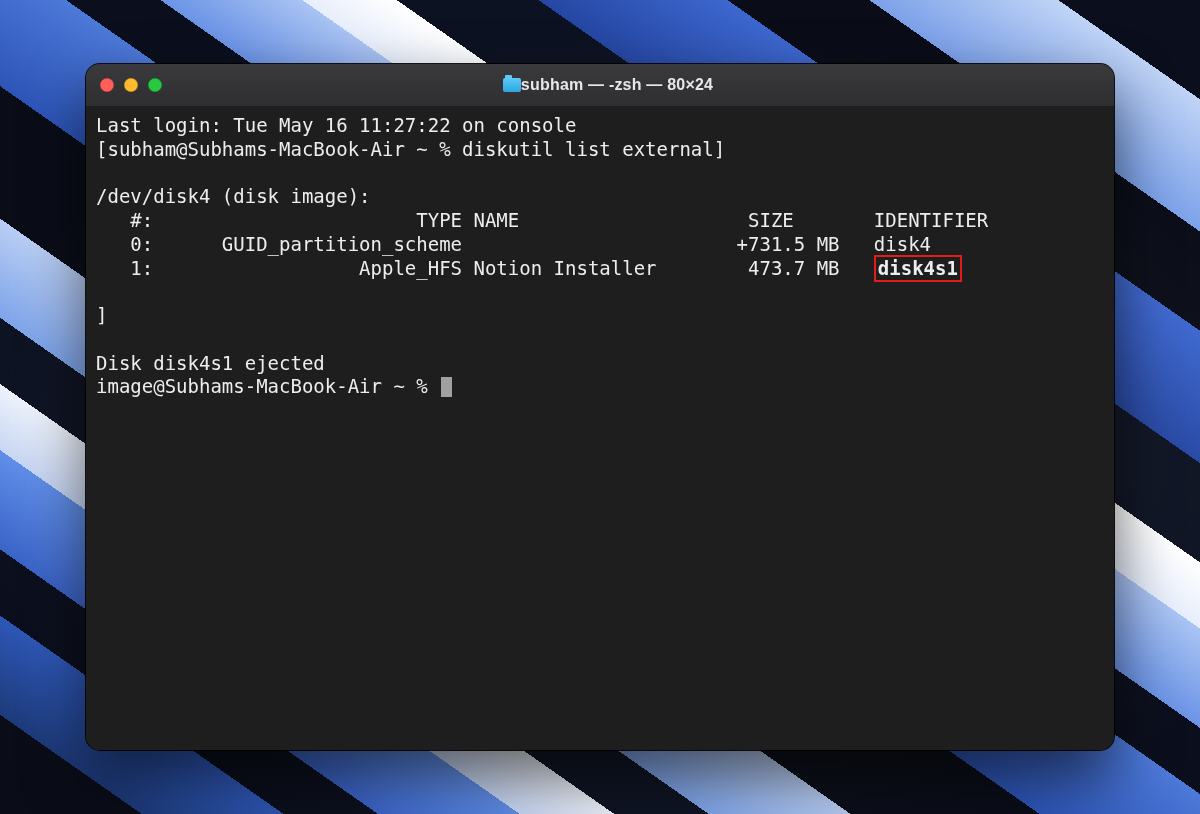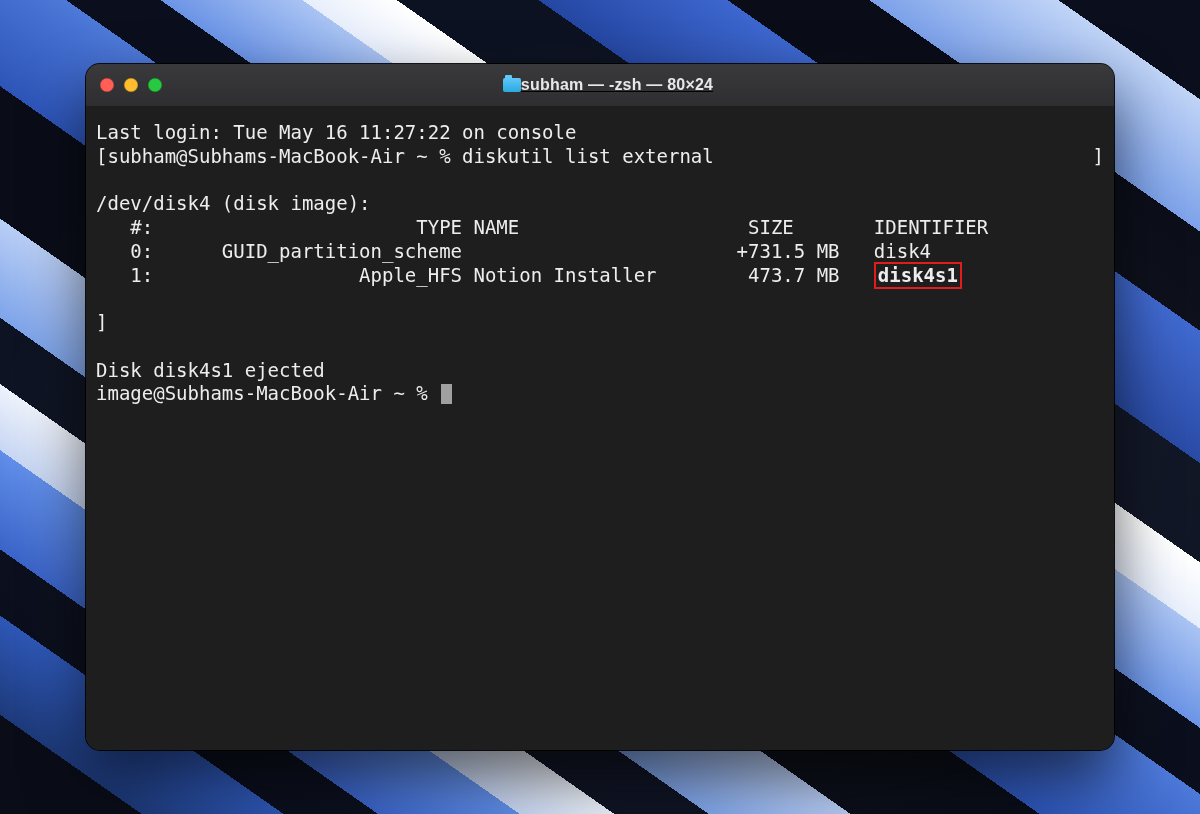--- a/index.html
+++ b/index.html
@@ -24,30 +24,30 @@
       #7ca1e9 86%,#c0d4f6 94%,
       #0b0f1d 94%,#0b0f1d 100%
     );}
   .bg::after{content:"";position:absolute;inset:0;background:radial-gradient(1200px 700px at 55% 55%,rgba(255,255,255,.08),transparent 60%);}
 
   .window{position:absolute;left:86px;top:64px;width:1028px;height:686px;border-radius:14px;background:#1e1e1e;box-shadow:0 28px 60px rgba(0,0,0,.6),0 0 0 1px rgba(255,255,255,.05) inset,0 0 0 1px rgba(0,0,0,.9);overflow:hidden;}
   .titlebar{height:42px;display:flex;align-items:center;background:linear-gradient(#3a3a3c,#2e2e30);border-bottom:1px solid #1c1c1e;position:relative;}
   .traffic{display:flex;gap:10px;margin-left:14px;}
   .tl{width:14px;height:14px;border-radius:50%;box-shadow:inset 0 0 0 .5px rgba(0,0,0,.35);}
   .tl.r{background:#ff5f57;} .tl.y{background:#febc2e;} .tl.g{background:#28c840;}
-  .title-center{position:absolute;left:16px;right:0;display:flex;justify-content:center;align-items:center;gap:0;pointer-events:none;text-decoration:underline;}
+  .title-center{position:absolute;left:16px;right:0;display:flex;justify-content:center;align-items:center;gap:0;pointer-events:none;}
   .folder-icon{width:18px;height:14px;border-radius:2px;background:linear-gradient(#5ec8f8,#2aa9e0);position:relative;}
   .folder-icon::before{content:"";position:absolute;left:2px;top:-3px;width:7px;height:4px;border-radius:1px 1px 0 0;background:#5ec8f8;}
   .title-text{color:#e7e7ea;font-size:16px;font-weight:600;letter-spacing:.2px;}
 
-  .term{position:absolute;inset:42px 0 0 0;background:#1e1e1e;color:#ededed;font:19px/1.25 "SF Mono",Menlo,Consolas,monospace;padding:15px 10px;}
+  .term{position:absolute;inset:42px 0 0 0;background:#1e1e1e;color:#ededed;font:19px/1.25 "SF Mono",Menlo,Consolas,monospace;padding:8px 10px;}
   pre{margin:0;}
   .hl{display:inline-block;border:2px solid #e21b1b;padding:0 2px;margin:-2px 0;font-weight:bold;}
   .cursor{display:inline-block;width:11px;height:20px;background:#a0a0a0;vertical-align:text-bottom;margin-left:2px;}
-  .pline{display:flex;justify-content:space-between;}
+  .pline{display:flex;}
   .pline .pr{color:#ededed;}
 </style>
 </head>
 <body>
 
 <div class="bg"></div>
 
 <div class="window">
   <div class="titlebar">
     <div class="traffic">

